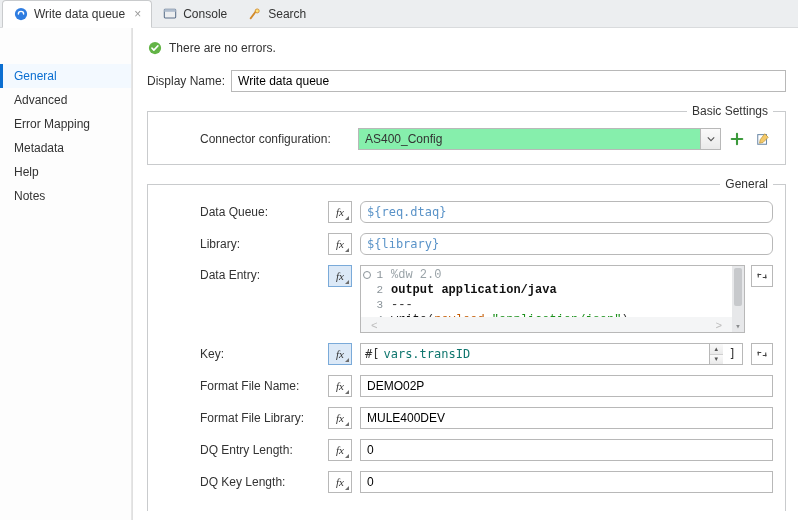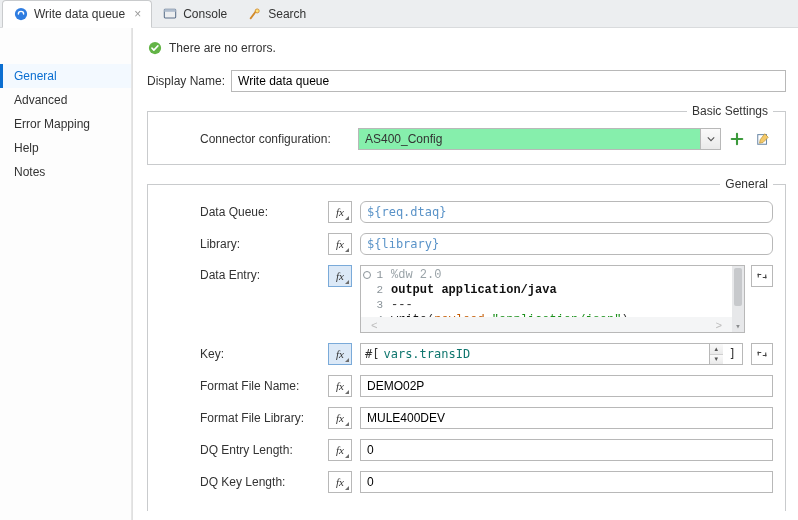--- a/index.html
+++ b/index.html
@@ -321,20 +321,21 @@
     </span>
     <span>Search</span>
   </div>
 </div>
 
 <div class="content">
   <div class="sidebar">
     <div class="side-item active"><span>General</span></div>
     <div class="side-item"><span>Advanced</span></div>
     <div class="side-item"><span>Error Mapping</span></div>
+    <div class="side-item"><span>Metadata</span></div>
     <div class="side-item"><span>Help</span></div>
     <div class="side-item"><span>Notes</span></div>
   </div>
 
   <div class="main left-divider">
 
     <div class="status-row">
       <span class="icon">
         <svg viewBox="0 0 16 16" width="14" height="14">
             <circle cx="8" cy="8" r="7" fill="#63b446"></circle>

